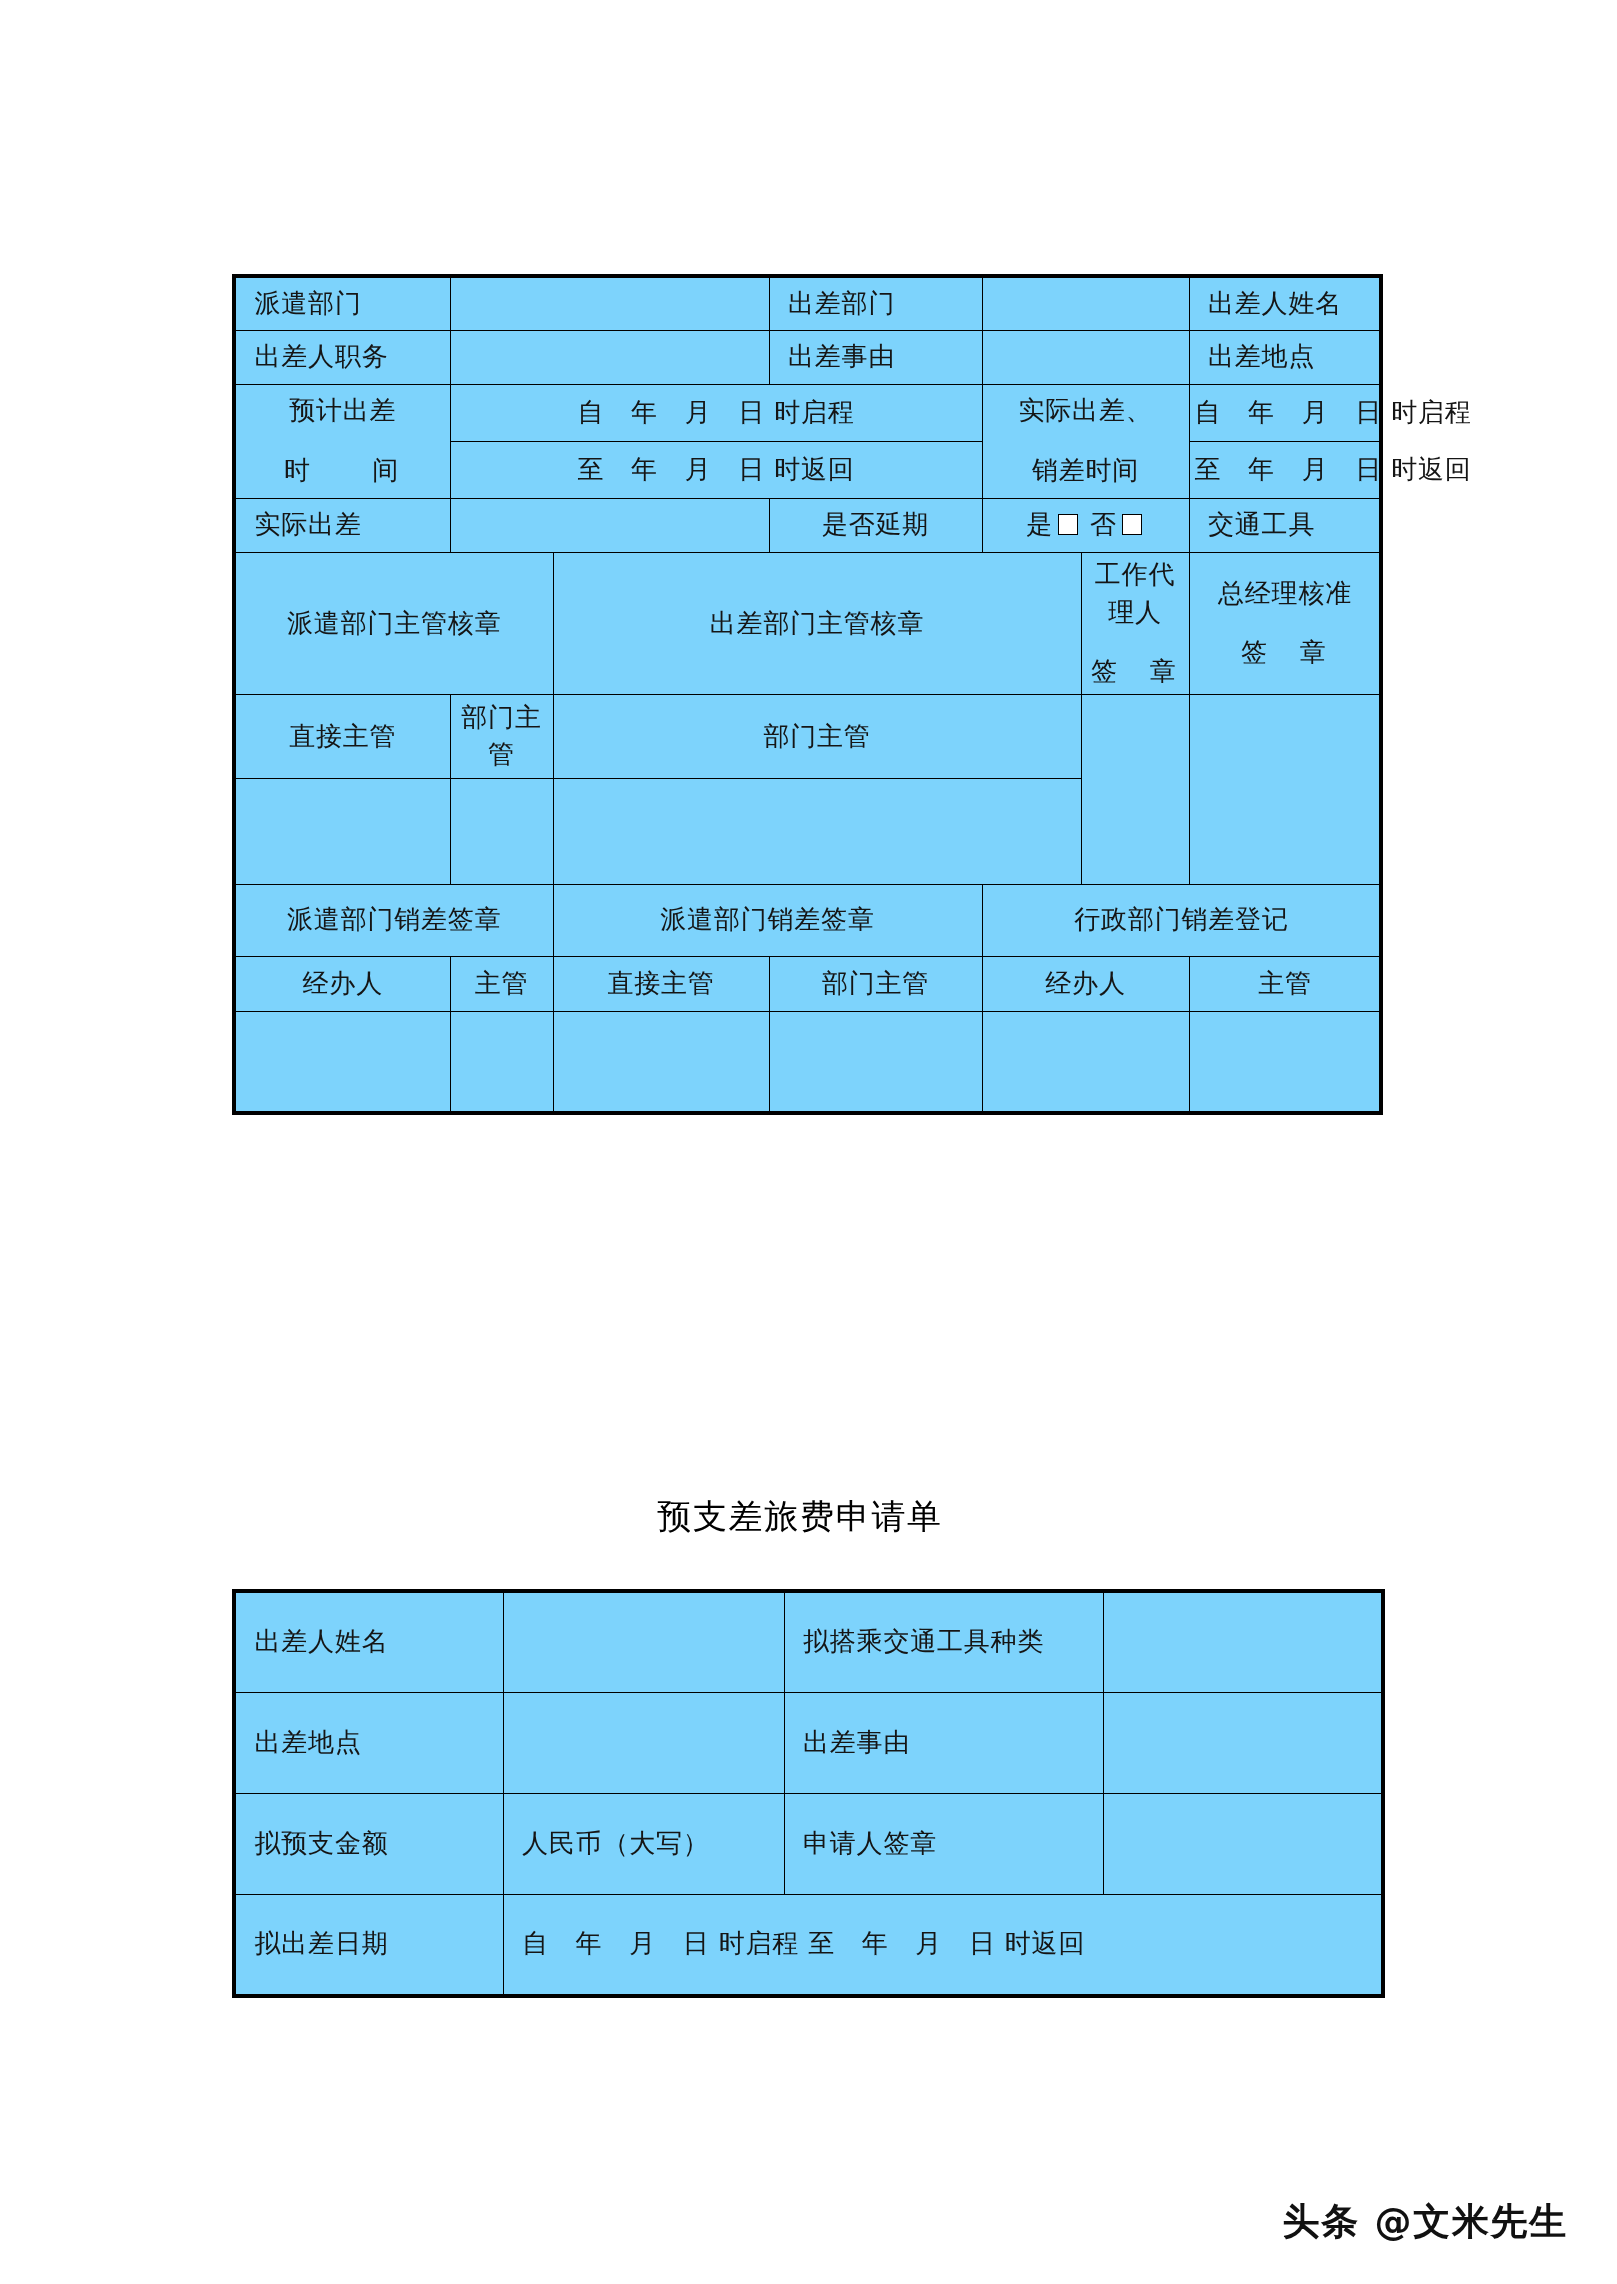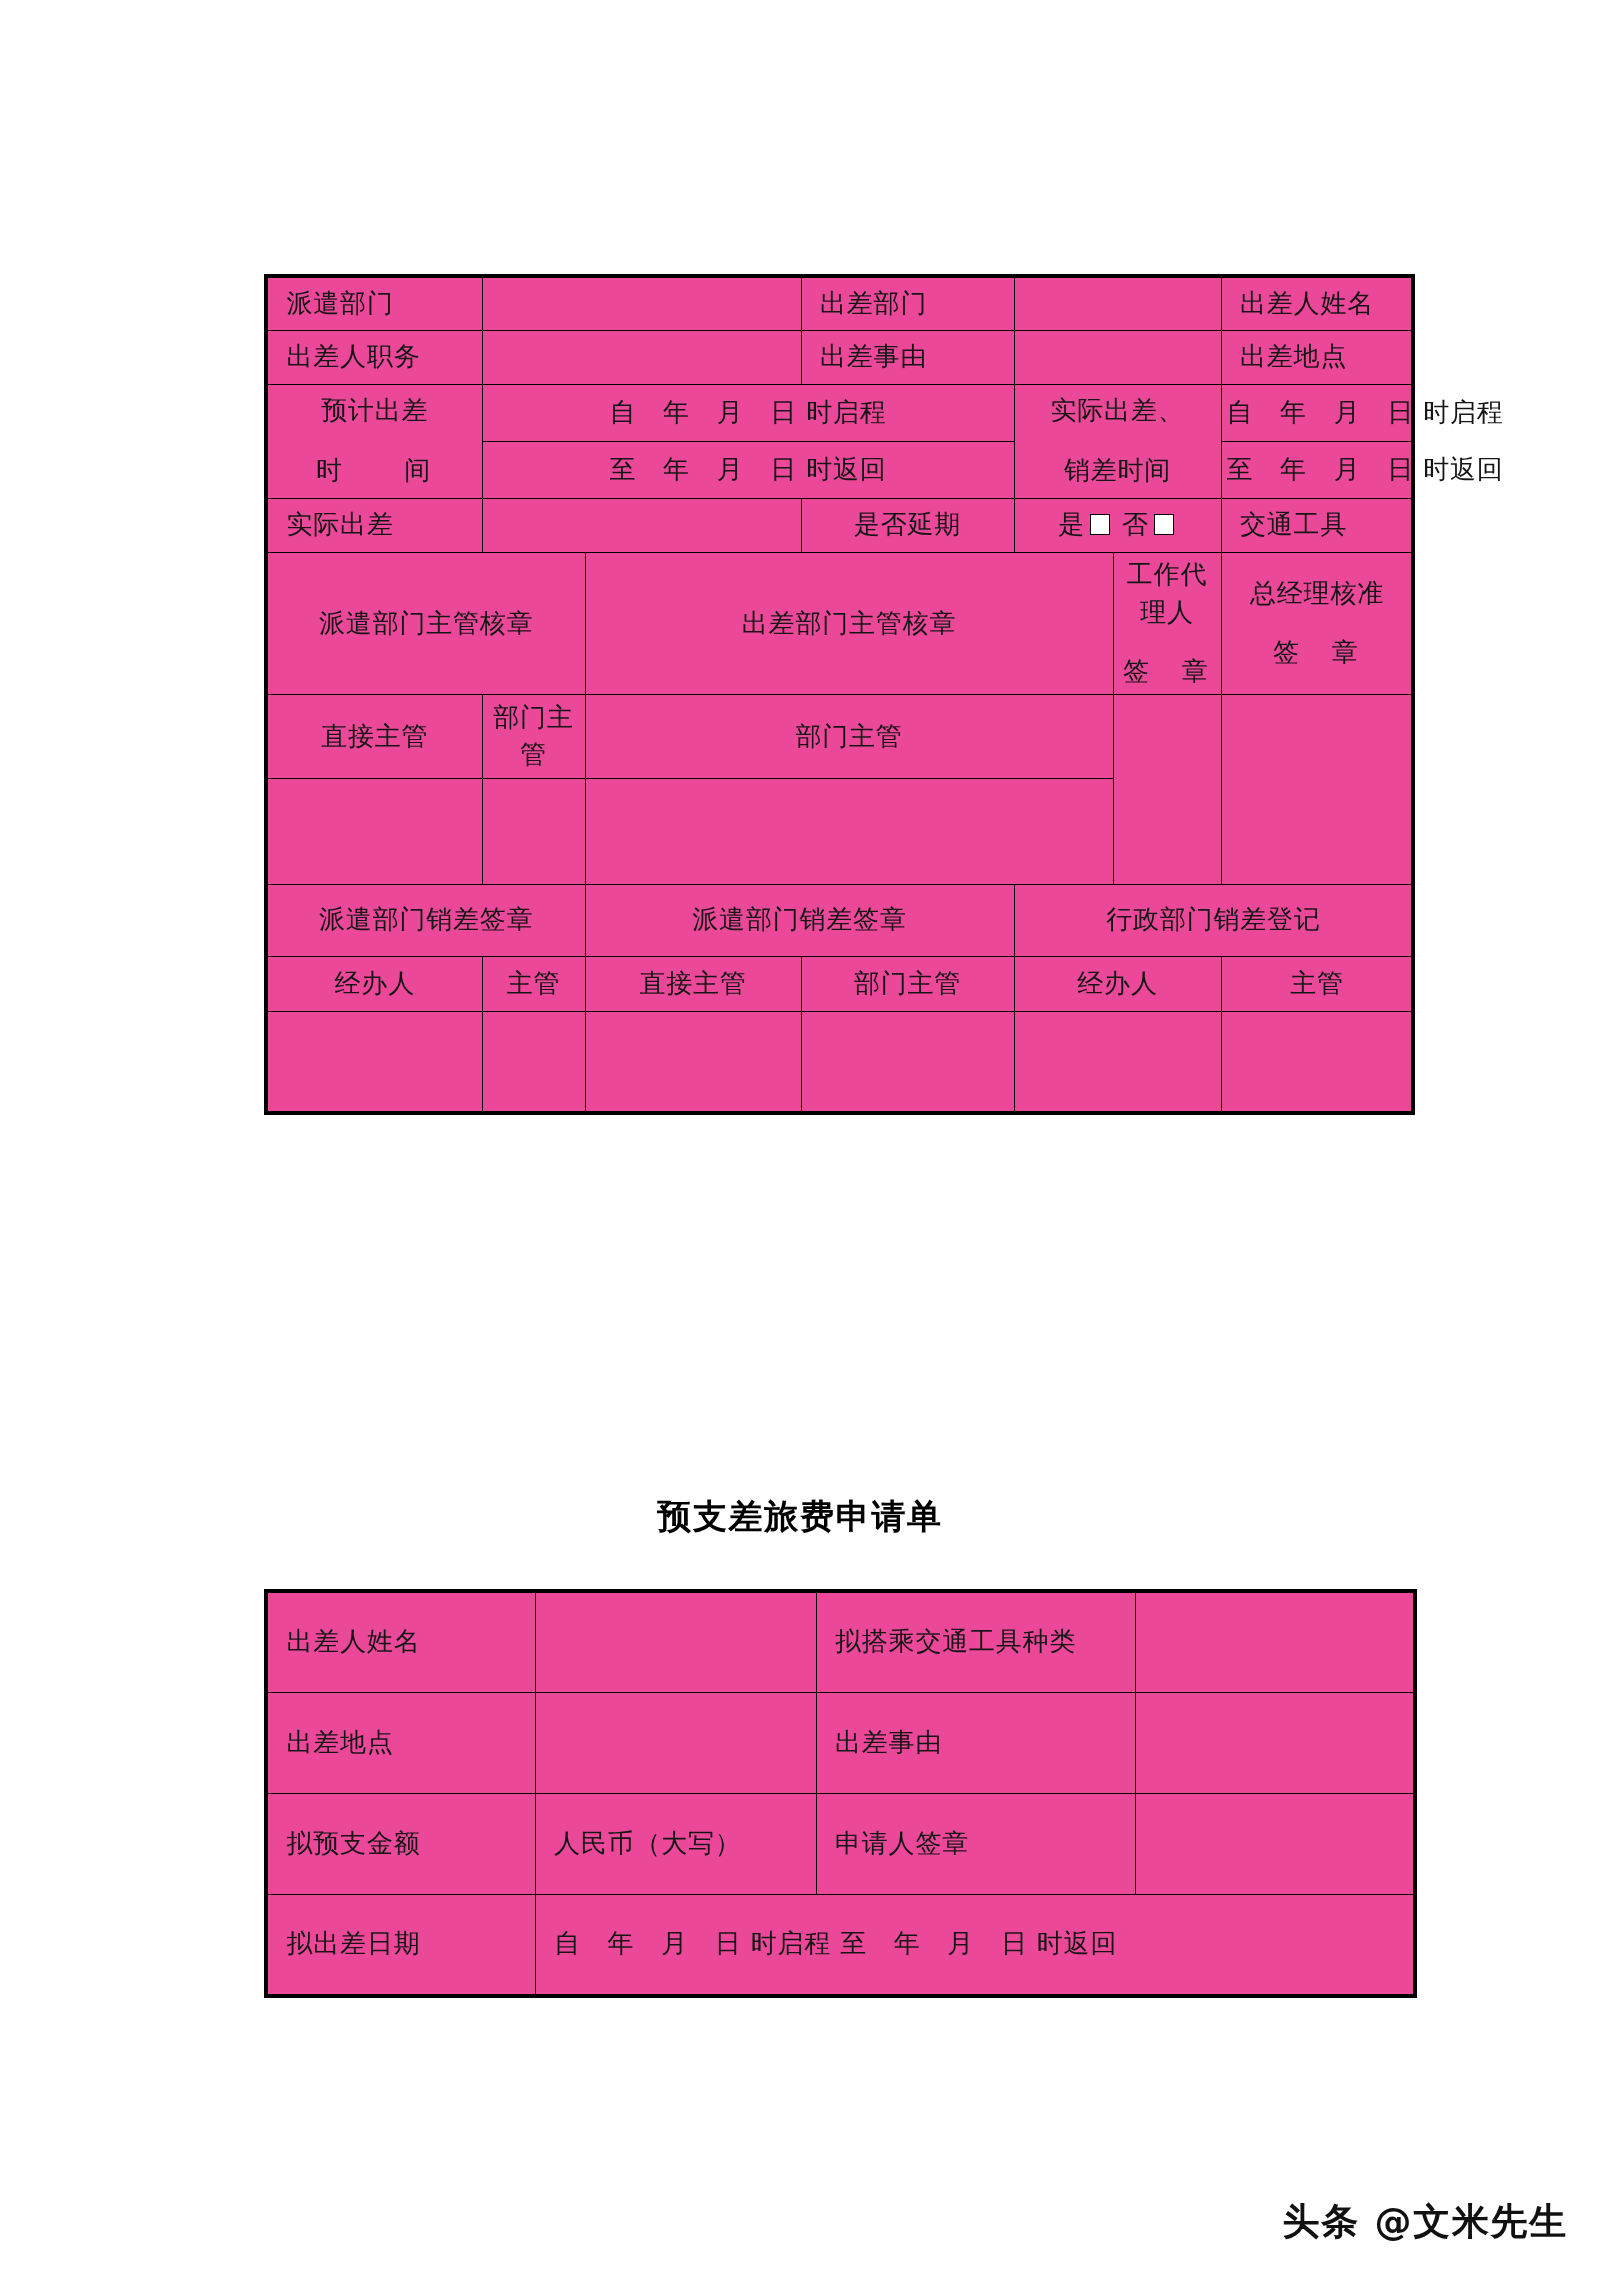--- a/index.html
+++ b/index.html
@@ -21,22 +21,21 @@
     position: absolute;
     inset: 0;
     background: #ffffff;
   }
 
   
   .form-table {
     position: absolute;
     border-collapse: collapse;
     table-layout: fixed;
-    background: #ec4899;
-    margin-left: 32px;
+    background: #7dd3fc;
   }
 
   #travel-table {
     left: 232px;
     top: 274px;
     width: 1148px;
   }
 
   #advance-table {
     left: 232px;
@@ -92,21 +91,21 @@
   }
 
   
   #advance-title {
     position: absolute;
     left: 0;
     top: 1494px;
     width: 1600px;
     text-align: center;
     font-size: 34px;
-    font-weight: 700;
+    font-weight: 400;
     letter-spacing: 1.7px;
     color: #000000;
   }
 
   
   #watermark {
     position: absolute;
     right: 50px;
     bottom: 37px;
     font-size: 37px;

